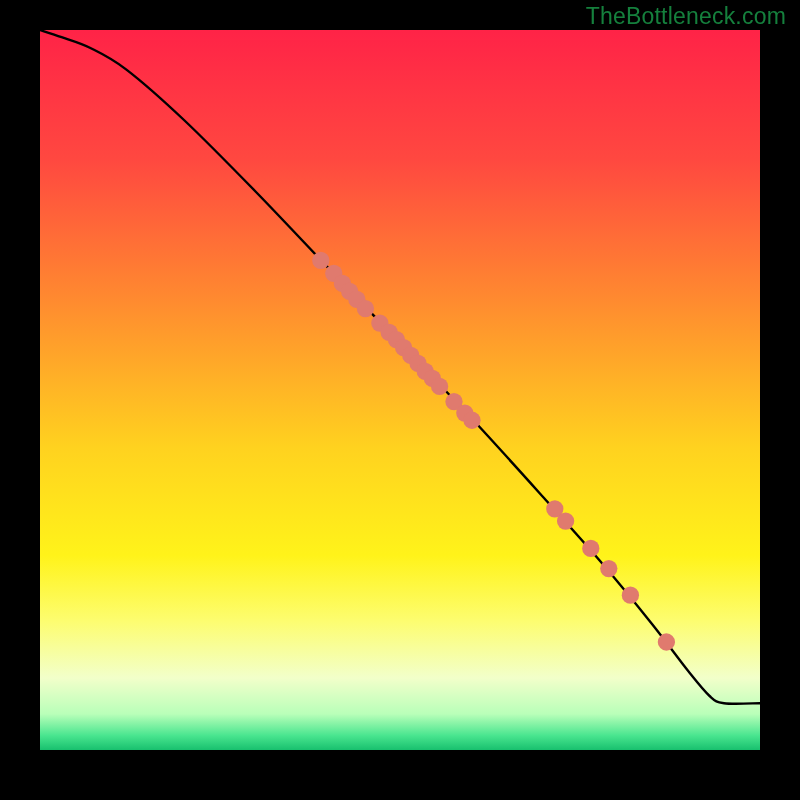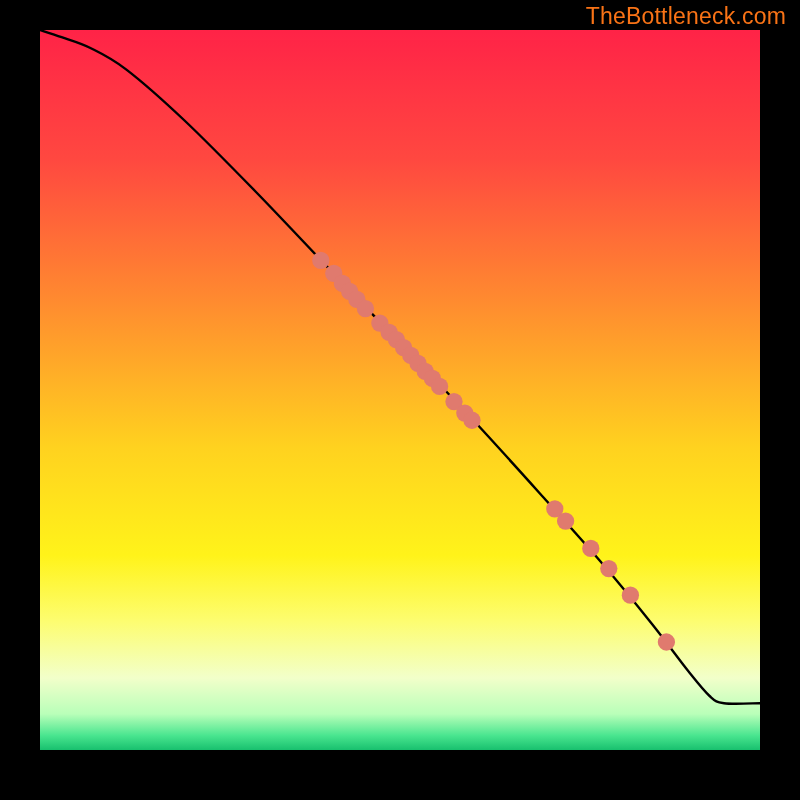--- a/index.html
+++ b/index.html
@@ -14,21 +14,21 @@
   .frame {
     position: relative;
     width: 800px;
     height: 800px;
     background: #000;
   }
   .attribution {
     position: absolute;
     top: 3px;
     right: 14px;
-    color: #f97316;
+    color: #15803d;
     font-size: 23px;
     font-weight: 400;
     letter-spacing: 0.2px;
     z-index: 5;
   }
   .plot-area {
     position: absolute;
     left: 40px;
     top: 30px;
     width: 720px;

